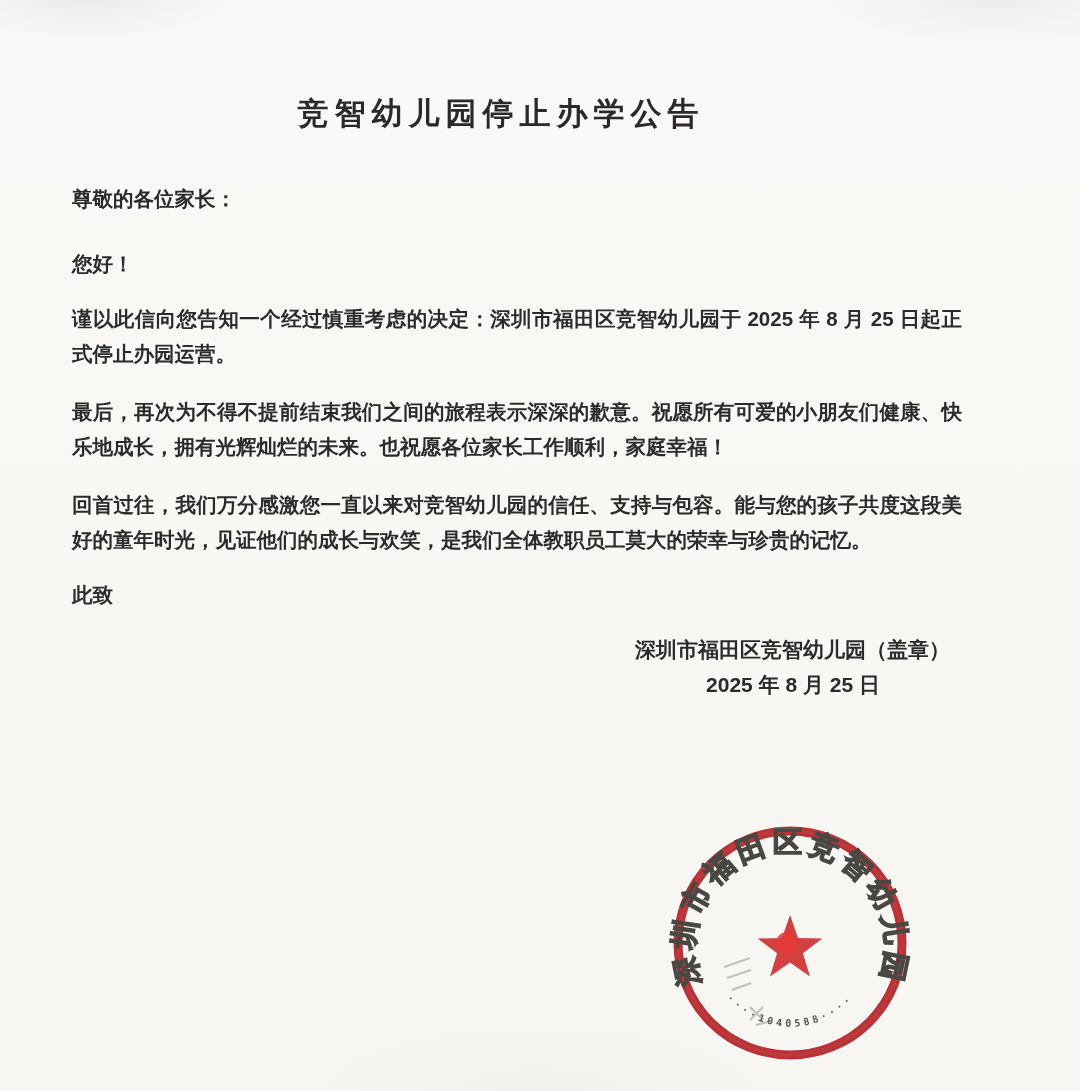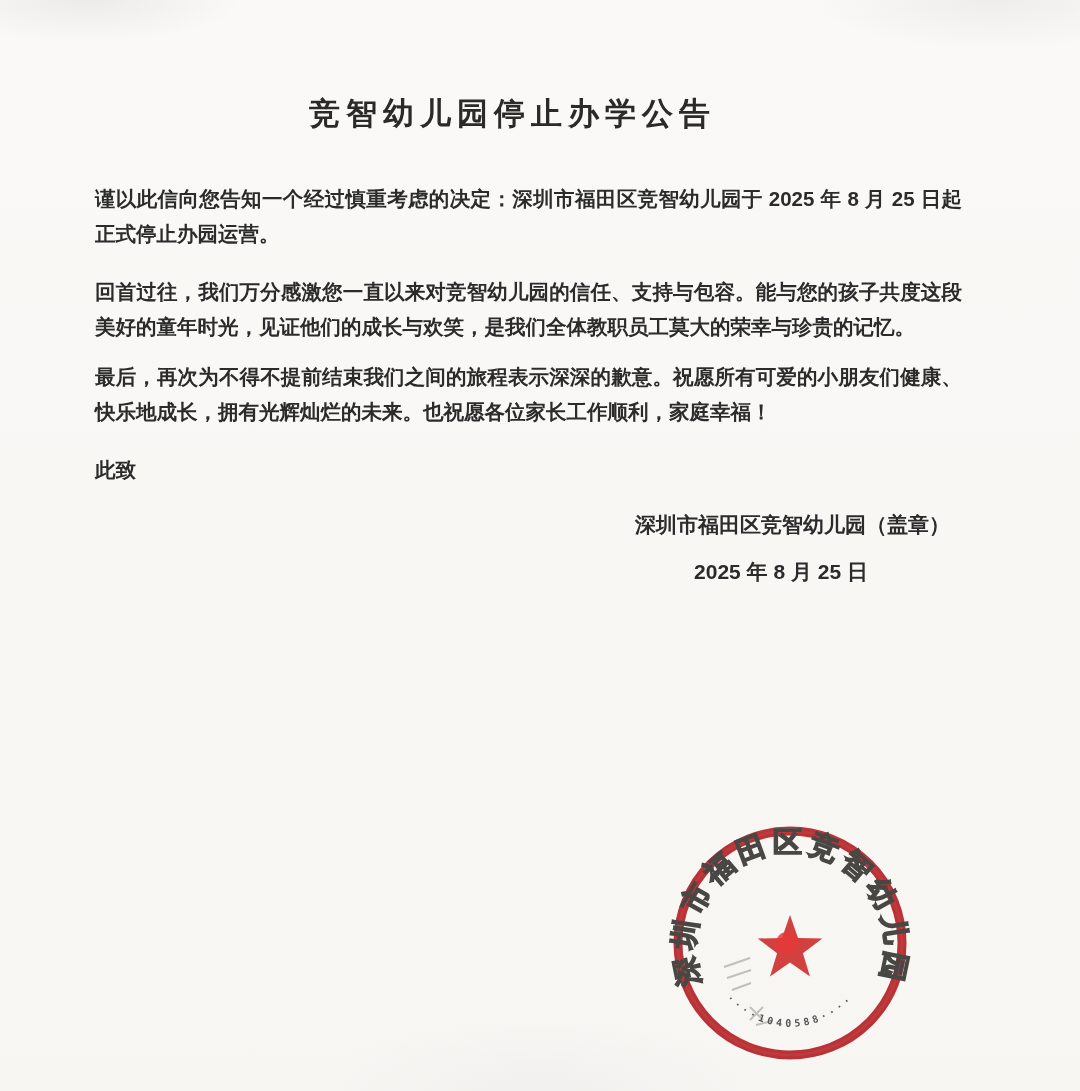--- a/index.html
+++ b/index.html
@@ -19,21 +19,21 @@
     height: 1091px;
     background:
       radial-gradient(220px 60px at 8% 0%, rgba(150,150,158,0.14), rgba(150,150,158,0) 70%),
       radial-gradient(260px 70px at 92% 0%, rgba(160,150,150,0.12), rgba(160,150,150,0) 70%),
       radial-gradient(300px 90px at 50% 100%, rgba(170,170,175,0.08), rgba(170,170,175,0) 75%),
       linear-gradient(180deg, #faf9f7 0%, #f8f7f4 55%, #f7f6f3 100%);
   }
   .content {
     position: absolute;
     top: 0; left: 0; right: 0; bottom: 0;
-    padding: 96px 118px 0 95px;
+    padding: 96px 118px 0 72px;
     color: #2b2b2b;
     font-size: 20.5px;
     font-weight: 600;
     line-height: 35px;
     filter: blur(0.3px);
   }
   .doc-title {
     margin: 0 -118px 50px -150px;
     text-align: center;
     font-size: 31px;
@@ -54,21 +54,21 @@
     margin-top: 2px;
     text-align: right;
   }
   .signature-name {
     margin: 0;
     padding-right: 12px;
     font-size: 21px;
     font-weight: 700;
   }
   .signature-date {
-    margin: 12px;
+    margin: 0;
     padding-right: 82px;
     font-size: 21px;
     font-weight: 700;
   }
   .stamp {
     position: absolute;
     left: 666px;
     top: 819px;
     width: 248px;
     height: 248px;
@@ -77,24 +77,26 @@
   }
 </style>
 </head>
 <body>
 
 <div class="page">
   <div class="content">
 
     <h1 class="doc-title">竞智幼儿园停止办学公告</h1>
 
+    <p class="salutation">尊敬的各位家长：</p>
+    <p class="greeting">您好！</p>
 
     <p class="para">谨以此信向您告知一个经过慎重考虑的决定：深圳市福田区竞智幼儿园于 2025 年 8 月 25 日起正式停止办园运营。</p>
+    <p class="para">最后，再次为不得不提前结束我们之间的旅程表示深深的歉意。祝愿所有可爱的小朋友们健康、快乐地成长，拥有光辉灿烂的未来。也祝愿各位家长工作顺利，家庭幸福！</p>
     <p class="para tight">回首过往，我们万分感激您一直以来对竞智幼儿园的信任、支持与包容。能与您的孩子共度这段美好的童年时光，见证他们的成长与欢笑，是我们全体教职员工莫大的荣幸与珍贵的记忆。</p>
-    <p class="para">最后，再次为不得不提前结束我们之间的旅程表示深深的歉意。祝愿所有可爱的小朋友们健康、快乐地成长，拥有光辉灿烂的未来。也祝愿各位家长工作顺利，家庭幸福！</p>
 
     <div class="closing-block">
       <p class="closing-line">此致</p>
     </div>
 
     <div class="signature-block">
       <p class="signature-name">深圳市福田区竞智幼儿园（盖章）</p>
       <p class="signature-date">2025 年 8 月 25 日</p>
     </div>
 

